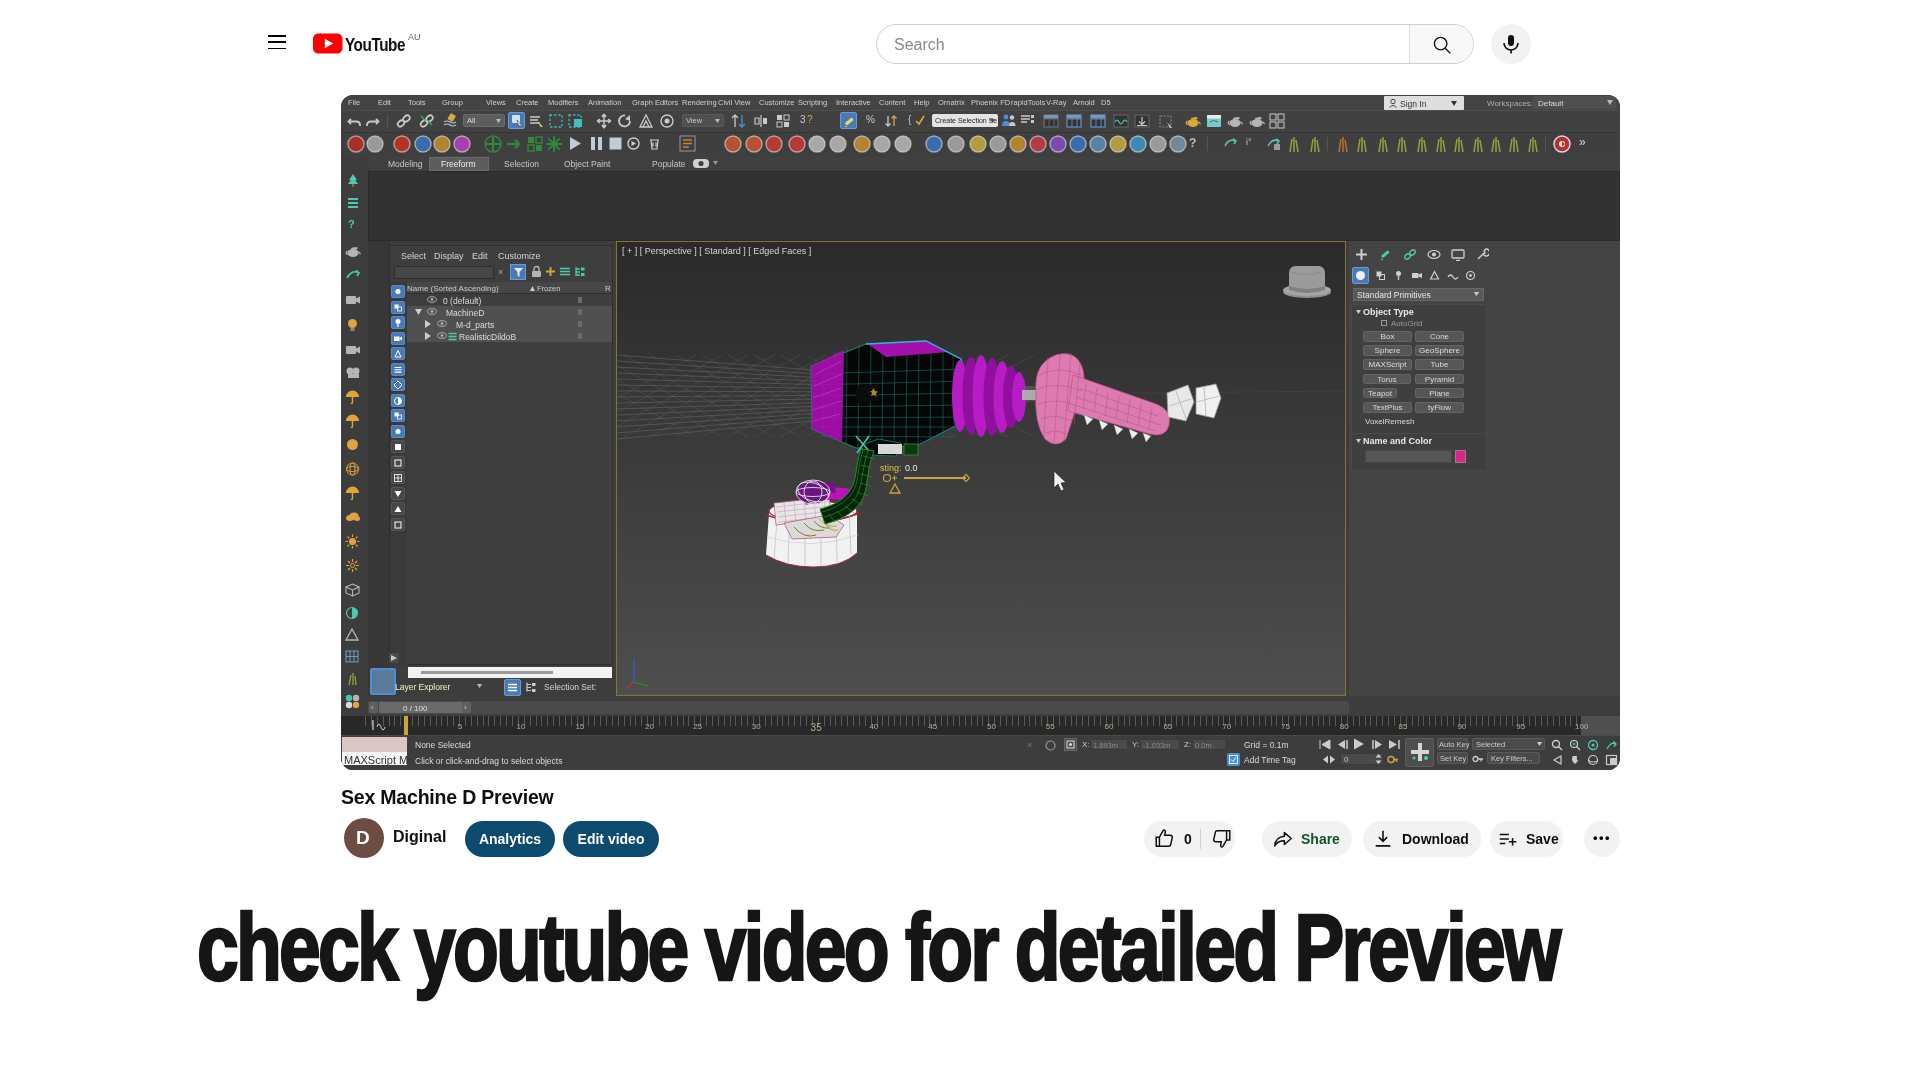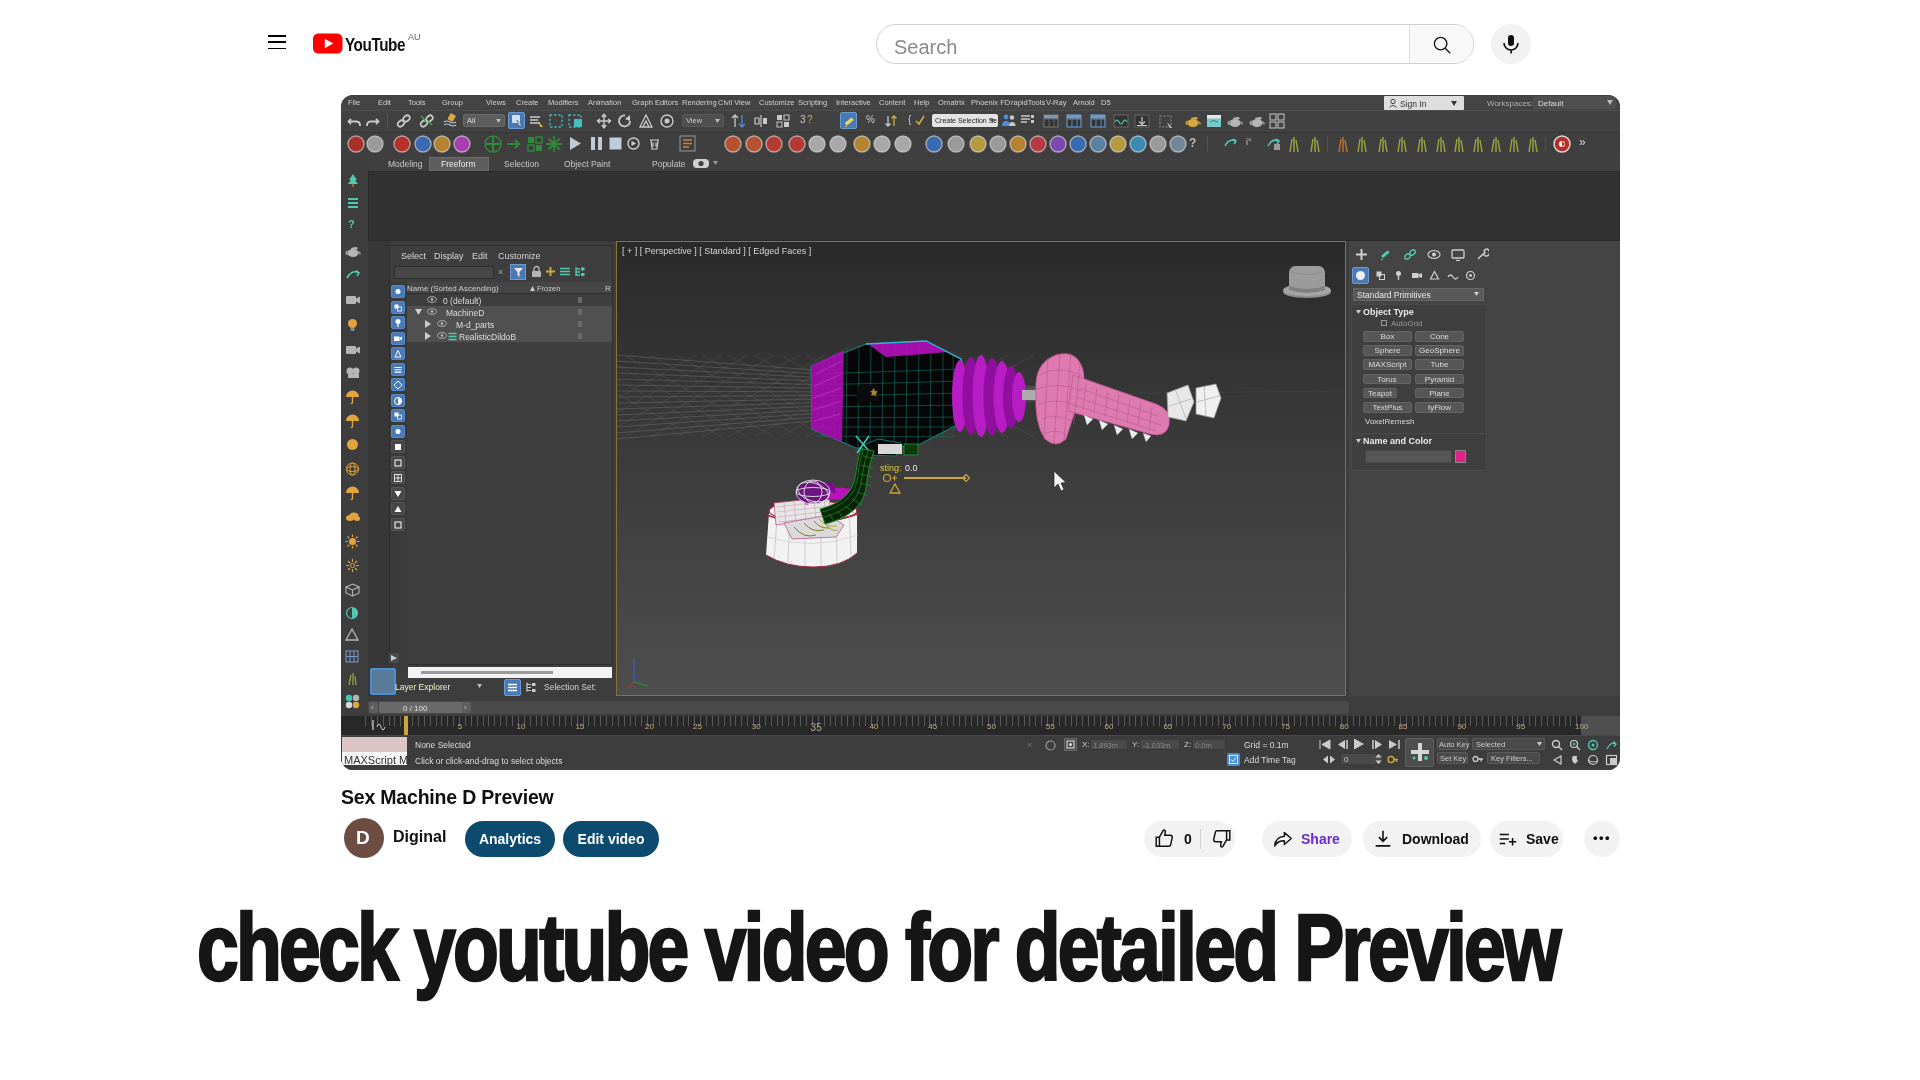--- a/index.html
+++ b/index.html
@@ -36,21 +36,21 @@
       <i></i>
       <i></i>
     </div>
 <div class="abs" style="left:313px;top:33px"><svg width="110" height="22" viewBox="0 0 110 22">
 <rect x="0" y="0.5" width="29.5" height="20" rx="5.2" fill="#f00"></rect>
 <path d="M11.8 5.8 L20.3 10.5 L11.8 15.2 Z" fill="#fff"></path>
 <text x="32" y="18" font-family="Liberation Sans" font-size="17.5" font-weight="bold" fill="#111" textLength="60" lengthAdjust="spacingAndGlyphs" style="letter-spacing:-0.5px">YouTube</text>
 <text x="95" y="7" font-family="Liberation Sans" font-size="9" fill="#606060">AU</text>
 </svg></div>
 <div class="searchwrap">
-      <span style="position:absolute;left:17px;top:11px;font-size:20px;color:#8a8a8a">Search</span>
+      <span style="position:absolute;left:17px;top:11px;font-size:16px;color:#8a8a8a">Search</span>
 <div class="searchbtn">
         <svg width="22" height="22" style="position:absolute;left:21px;top:9px" viewBox="0 0 24 24">
           <circle cx="10.5" cy="10.5" r="6.8" fill="none" stroke="#0f0f0f" stroke-width="1.5"></circle>
           <line x1="15.5" y1="15.5" x2="21" y2="21" stroke="#0f0f0f" stroke-width="1.5"></line>
         </svg>
       </div>
     </div>
 <div class="mic">
       <svg width="24" height="24" style="position:absolute;left:8px;top:8px" viewBox="0 0 24 24" fill="#0f0f0f">
         <rect x="9" y="3" width="6" height="11" rx="3"></rect>
@@ -1130,21 +1130,21 @@
 <div class="abs" style="left:1200px;top:829px;width:1px;height:20px;background:#d0d0d0"></div>
 <svg class="abs" style="left:1211px;top:828px" width="22" height="22" viewBox="0 0 24 24" fill="none" stroke="#0f0f0f" stroke-width="1.6">
 <g transform="rotate(180 12 11.5)">
         <path d="M7 10 L7 20 M7 10 L11 3 C12 1.5 13.5 2.5 13.5 4 L12.8 8 L19 8 C20.5 8 21.3 9.2 21 10.5 L19.2 18.5 C19 19.4 18.2 20 17.3 20 L7 20 M7 10 L3.5 10 L3.5 20 L7 20"></path>
       </g>
     </svg>
 <div class="pill" style="left:1262px;top:821px;width:90px"></div>
 <svg class="abs" style="left:1272px;top:828px" width="22" height="22" viewBox="0 0 24 24" fill="none" stroke="#0f0f0f" stroke-width="1.6">
 <path d="M13.5 5 L21 11.5 L13.5 18 L13.5 14 C8 14 5 16 3 19.5 C3.5 13 7 9.5 13.5 9 Z" stroke-linejoin="round"></path>
     </svg>
-<span class="abs" style="left:1301px;top:831px;font-size:14px;font-weight:600;color:#6d28d9">Share</span>
+<span class="abs" style="left:1301px;top:831px;font-size:14px;font-weight:600;color:#14532d">Share</span>
 <div class="pill" style="left:1363px;top:821px;width:118px"></div>
 <svg class="abs" style="left:1372px;top:828px" width="22" height="22" viewBox="0 0 24 24" fill="none" stroke="#0f0f0f" stroke-width="1.7">
 <path d="M12 3 L12 14 M7.5 10 L12 14.5 L16.5 10 M4 19.5 L20 19.5"></path>
     </svg>
 <span class="abs" style="left:1402px;top:831px;font-size:14px;font-weight:600;color:#0f0f0f">Download</span>
 <div class="pill" style="left:1490px;top:821px;width:73px"></div>
 <svg class="abs" style="left:1497px;top:828px" width="22" height="22" viewBox="0 0 24 24" fill="none" stroke="#0f0f0f" stroke-width="1.7">
 <path d="M3 7 L13 7 M3 12 L13 12 M3 17 L9 17 M17 11 L17 19 M13 15 L21 15"></path>
     </svg>
 <span class="abs" style="left:1526px;top:831px;font-size:14px;font-weight:600;color:#0f0f0f">Save</span>

